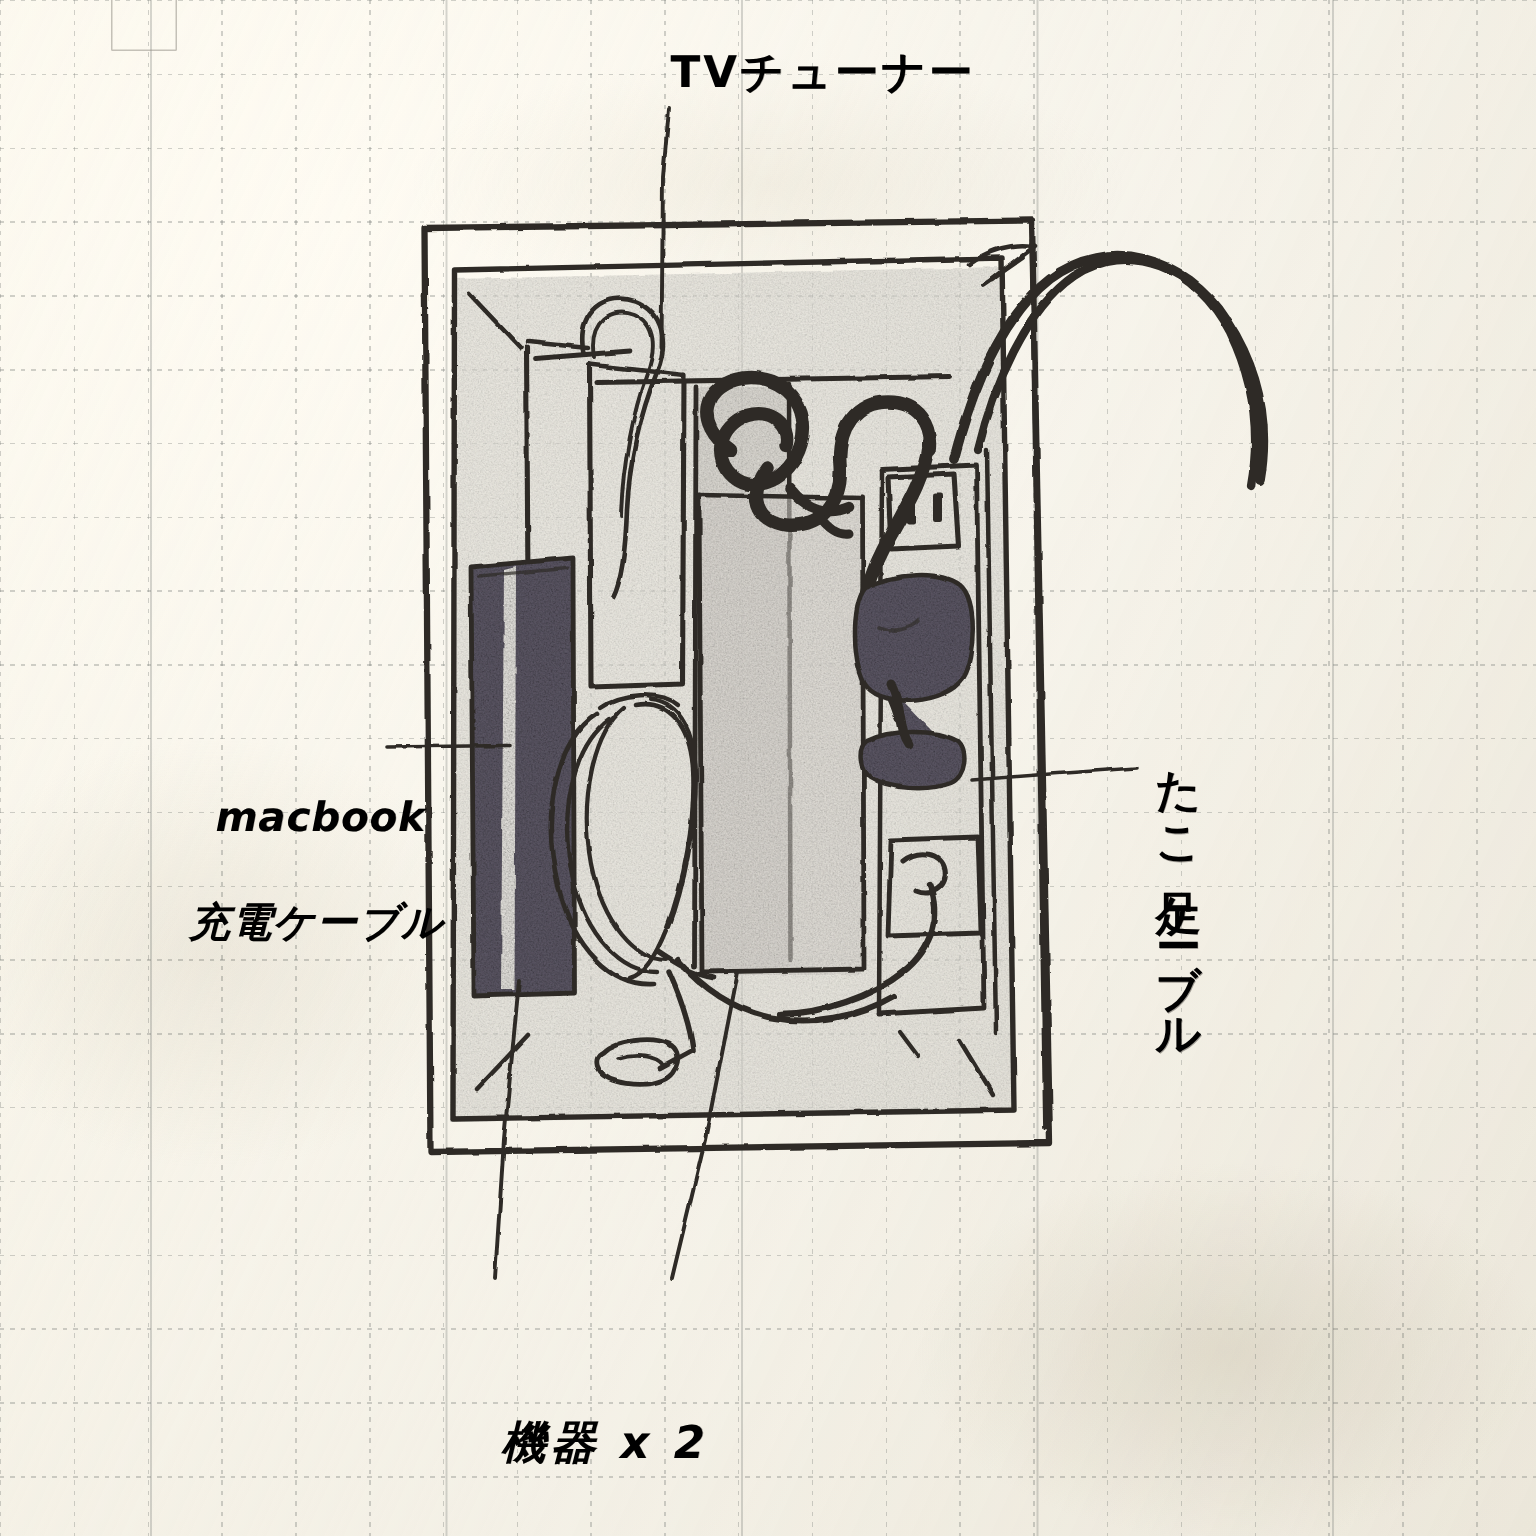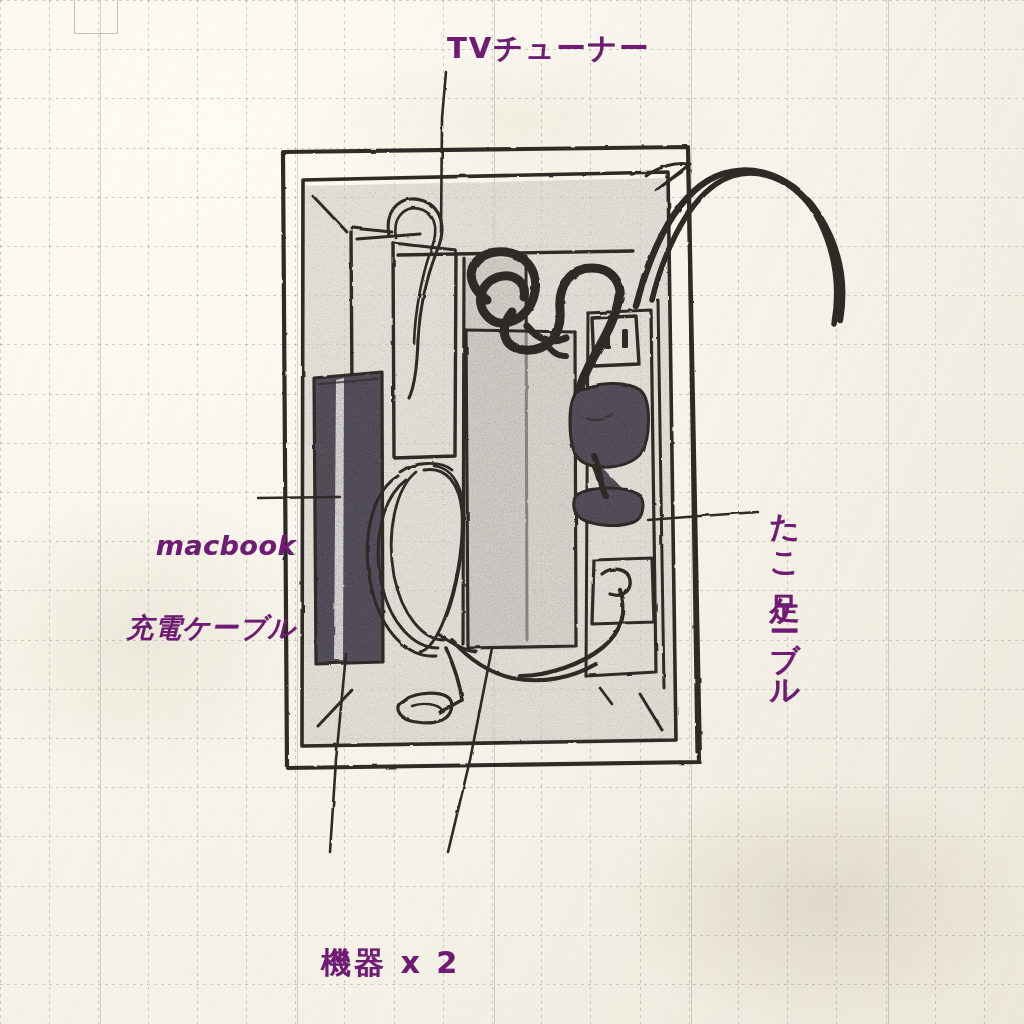--- a/index.html
+++ b/index.html
@@ -87,63 +87,63 @@
   
   #sketch {
     position: absolute;
     inset: 0;
   }
   #sketch svg { display: block; }
 
   
   .label {
     position: absolute;
-    color: #701a75;
+    color: #000000;
     font-family: "DejaVu Sans", sans-serif;
     font-weight: 700;
     letter-spacing: 0.5px;
     white-space: pre;
     line-height: 1.22;
     text-shadow: 0.4px 0.3px 0 rgba(40,36,32,0.40);
-    text-align: right;
   }
   #label-tv {
     left: 447px; top: 31px;
     font-size: 29px;
     letter-spacing: 2px;
   }
   #label-macbook {
     left: 104px; top: 497px;
     font-size: 27px;
     font-style: italic;
   }
   #label-macbook .line2 {
     display: block;
     margin-left: 22px;
-    margin-top: 16px;
+    margin-top: 4px;
     font-size: 27px;
     letter-spacing: 1px;
   }
   #label-taco {
     left: 766px; top: 492px;
     font-size: 30px;
     writing-mode: vertical-rl;
     text-orientation: upright;
     letter-spacing: 5px;
   }
   #label-router {
     left: 305px; top: 866px;
     font-size: 30px;
     letter-spacing: 1px;
   }
   #label-router .line2 {
     display: block;
-    margin-left: 16px;
+    margin-left: 29px;
     margin-top: 6px;
     letter-spacing: 3px;
+    font-style: italic;
   }
 </style>
 </head>
 <body>
 
 <div id="page">
 
   <div class="paper-base"></div>
   <div class="paper-warm"></div>
   <div class="grid-dots-v"></div>

